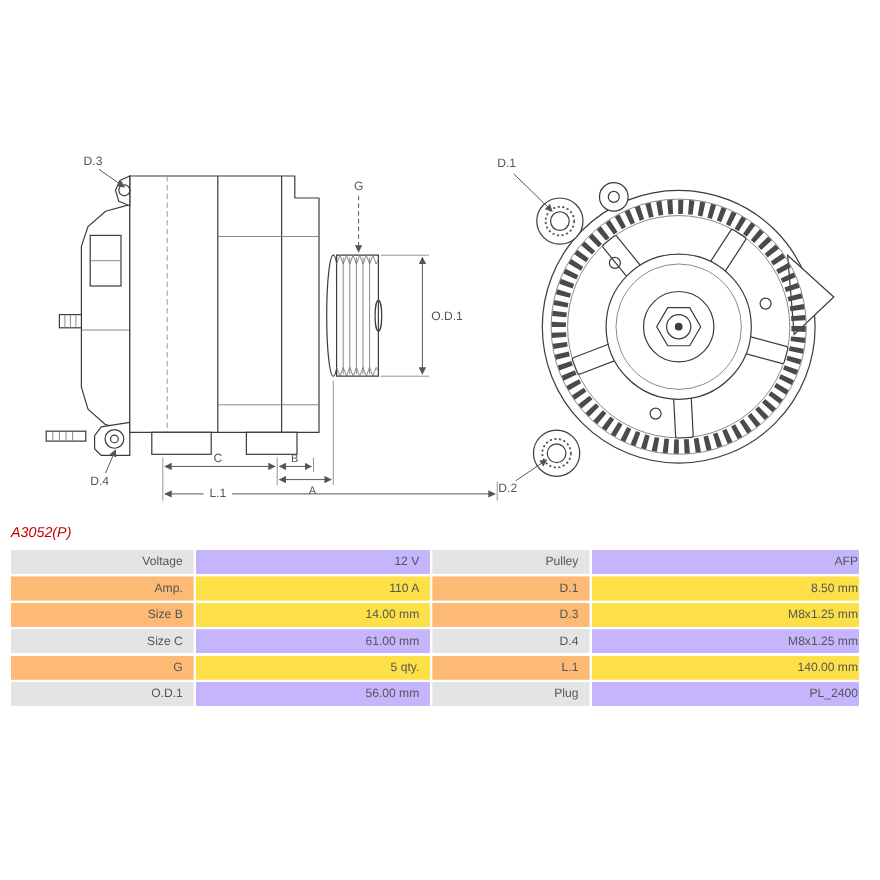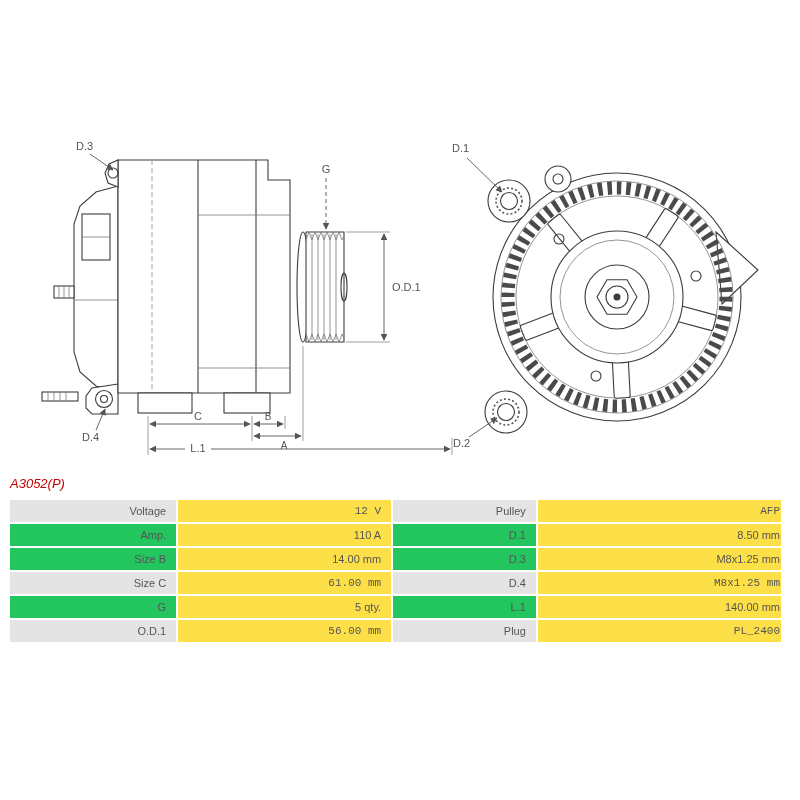--- a/index.html
+++ b/index.html
@@ -15,22 +15,22 @@
   .thin    { fill: none; stroke: #7a7a7a; stroke-width: 0.8; }
   .hidden-line { fill: none; stroke: #8a8a8a; stroke-width: 0.8; stroke-dasharray: 5 3; }
   .dimline { stroke: #555; stroke-width: 0.9; fill: none; }
   .extline { stroke: #777; stroke-width: 0.7; fill: none; }
   .knurl { fill: none; stroke: #555; stroke-width: 1.6; stroke-dasharray: 2 2.2; }
   .finring { fill: none; stroke: #4a4a4a; stroke-width: 13; stroke-dasharray: 4.5 5; }
   .part-number { color: #c40000; font-size: 13px; margin: 8px 0 7px 10px; font-style: italic; }
   .spec-table { width: 784px; margin: 0 8px; border-collapse: collapse; table-layout: fixed; font-size: 11px; color: #555; }
   .spec-table td { border: 2px solid #ffffff; padding: 4px 10px; text-align: right; height: 24px; overflow: hidden; white-space: nowrap; }
   .ra .c-lbl { background: #e4e4e4; }
-  .ra .c-val { background: #fde047; font-family: Liberation Mono, monospace; }
-  .rb .c-lbl { background: #22c55e; }
+  .ra .c-val { background: #c4b5fd; }
+  .rb .c-lbl { background: #fdba74; }
   .rb .c-val { background: #fde047; }
 </style>
 </head>
 <body>
 
 <div class="page">
 
   <div class="drawing-wrap">
     <svg width="800" height="468" viewBox="0 0 800 468">
       <defs>

